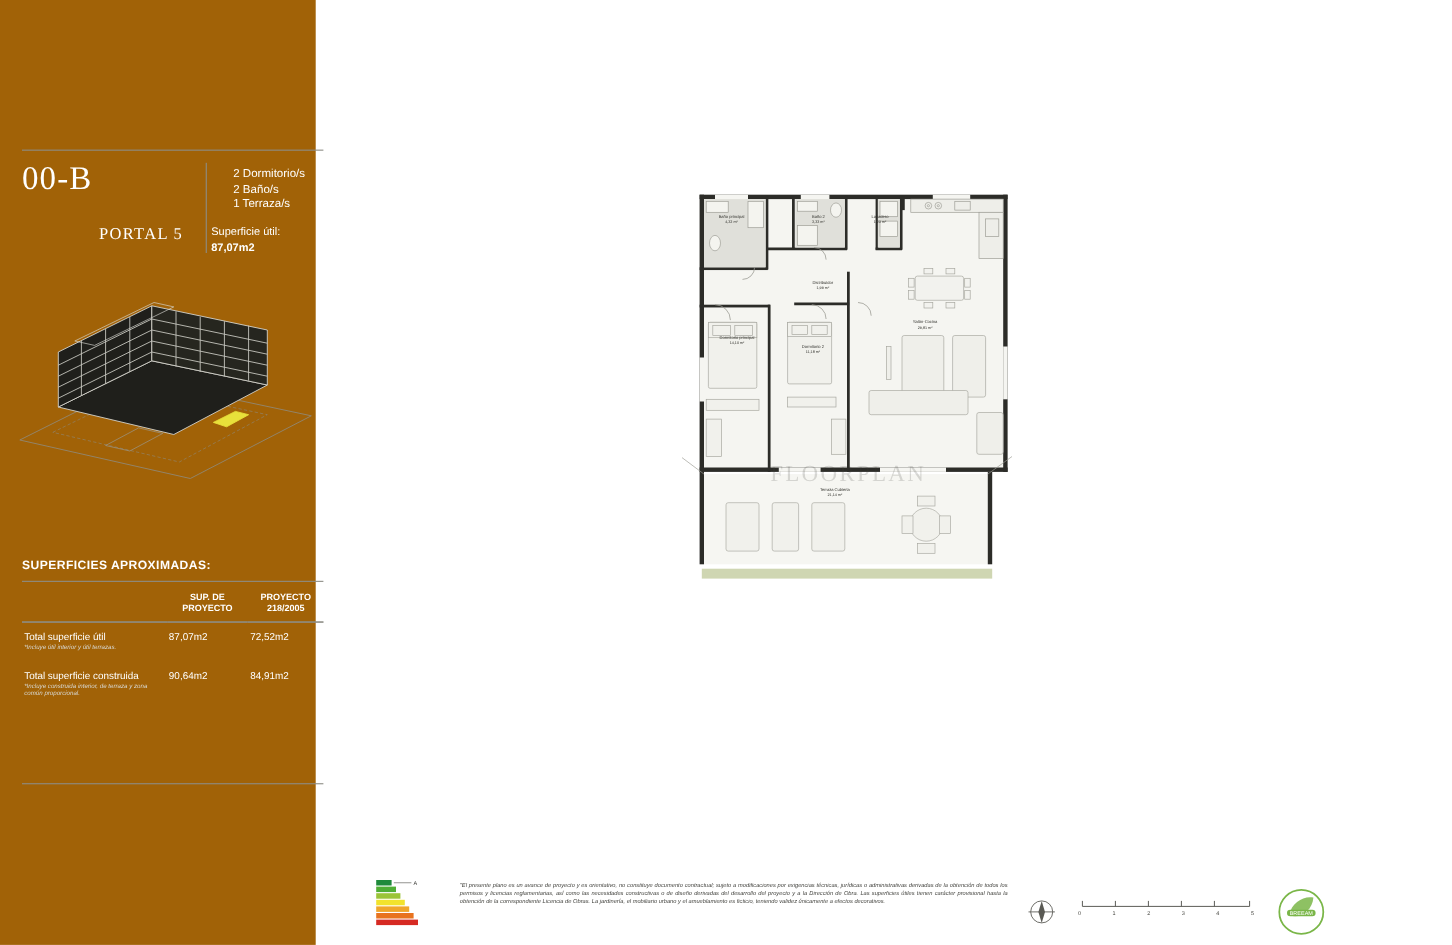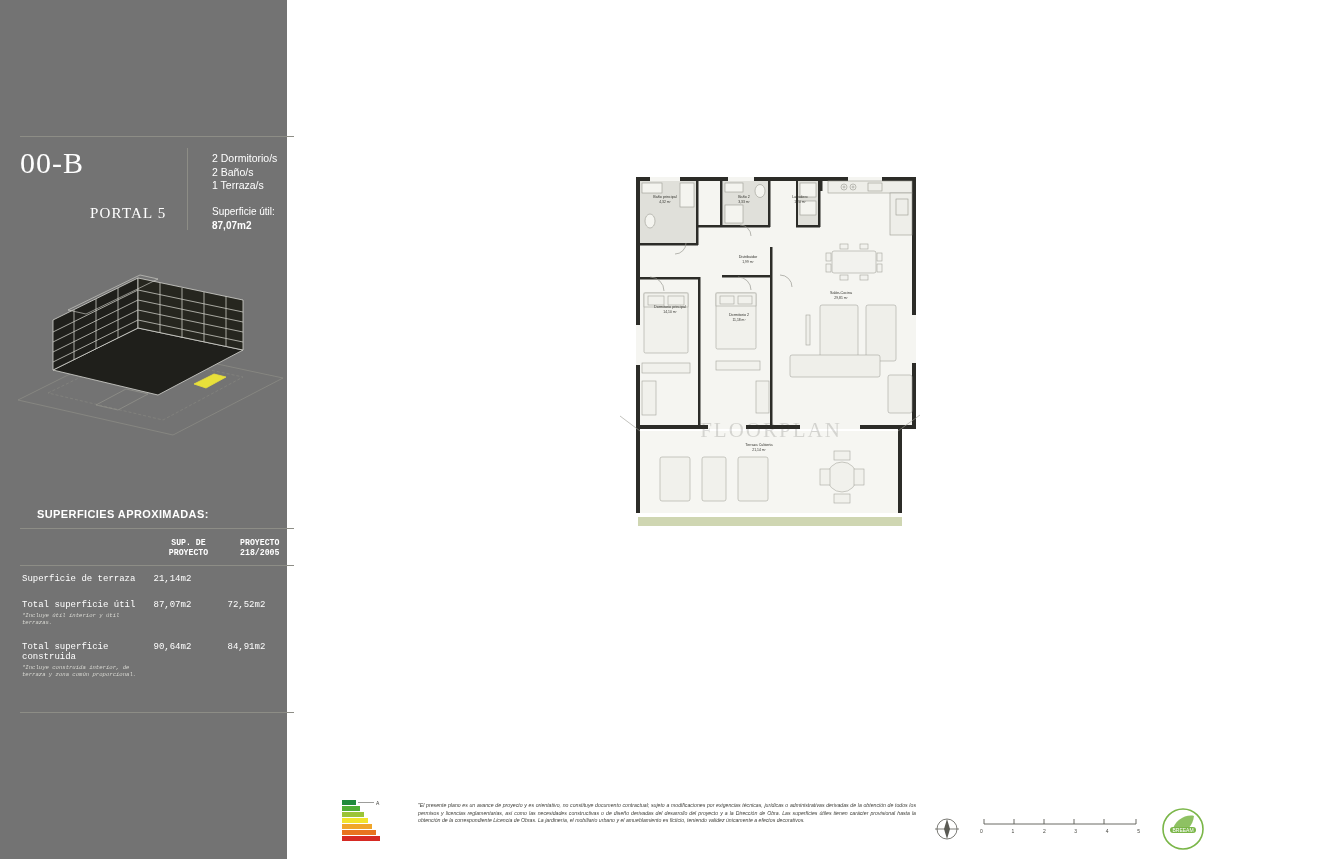--- a/index.html
+++ b/index.html
@@ -4,47 +4,47 @@
 <style>
   html,body{margin:0;padding:0;}
   body{
     width:1320px;height:859px;background:#ffffff;
     font-family:"Liberation Sans", sans-serif;
     overflow:hidden;position:relative;
   }
   
   .sidebar{
     position:absolute;left:0;top:0;width:287px;height:859px;
-    background:#737373;color:#ffffff;
+    background:#a16207;color:#ffffff;
   }
   .rule{height:1px;background:#8d8d86;}
   .sb-top-rule{position:absolute;left:20px;top:136px;width:274px;}
   .unit-row{position:absolute;left:20px;top:146px;width:274px;display:flex;align-items:flex-start;}
   .unit-code{
     font-size:30px;font-weight:400;letter-spacing:1px;color:#fff;
     font-family:"Liberation Serif", serif;width:172px;line-height:34px;
   }
   .unit-specs{font-size:10.5px;line-height:13.5px;color:#ffffff;padding-top:6px;margin-left:20px;}
-  .portal-row{position:absolute;left:20px;top:205px;width:274px;display:flex;align-items:flex-start;gap:20px;}
+  .portal-row{position:absolute;left:20px;top:205px;width:274px;display:flex;align-items:flex-start;}
   .portal-name{
     width:172px;font-size:15px;letter-spacing:1.2px;color:#fff;
     font-family:"Liberation Serif", serif;text-align:left;padding-left:70px;box-sizing:border-box;
   }
   .sup-util{font-size:10px;line-height:14px;}
   .vdiv{position:absolute;left:187px;top:148px;width:1px;height:82px;background:#8d8d86;}
 
   
   .iso{position:absolute;left:8px;top:250px;width:280px;height:200px;}
 
   
   .surf-title{
-    position:absolute;left:37px;top:508px;font-size:11px;font-weight:bold;letter-spacing:.4px;
+    position:absolute;left:20px;top:508px;font-size:11px;font-weight:bold;letter-spacing:.4px;
   }
   .surf-rule-top{position:absolute;left:20px;top:528px;width:274px;}
-  .surf-table{position:absolute;left:20px;top:534px;width:274px;font-size:9px;font-family:Liberation Mono, monospace;}
+  .surf-table{position:absolute;left:20px;top:534px;width:274px;font-size:9px;}
   .surf-table table{width:100%;border-collapse:collapse;}
   .surf-table th{
     font-size:8.2px;font-weight:bold;text-align:center;padding:4px 2px 6px 2px;line-height:10px;
     color:#ffffff;vertical-align:bottom;
   }
   .surf-table th.lbl{text-align:left;}
   .surf-table td{
     font-size:9px;padding:8px 2px;vertical-align:top;color:#ffffff;
   }
   .surf-table td.num{text-align:left;}
@@ -154,25 +154,20 @@
             <span>PROYECTO</span><br>
             <span>218/2005</span>
           </th>
         </tr>
         <tr class="hdr-underline">
           <td colspan="3"></td>
         </tr>
       </thead>
       <tbody>
         <tr>
-          <td>Superficie de terraza</td>
-          <td class="num">21,14m2</td>
-          <td class="num"></td>
-        </tr>
-        <tr>
           <td>
             <span>Total superficie útil</span>
             <span class="note">*Incluye útil interior y útil terrazas.</span>
           </td>
           <td class="num">87,07m2</td>
           <td class="num">72,52m2</td>
         </tr>
         <tr>
           <td>
             <span>Total superficie construida</span>

